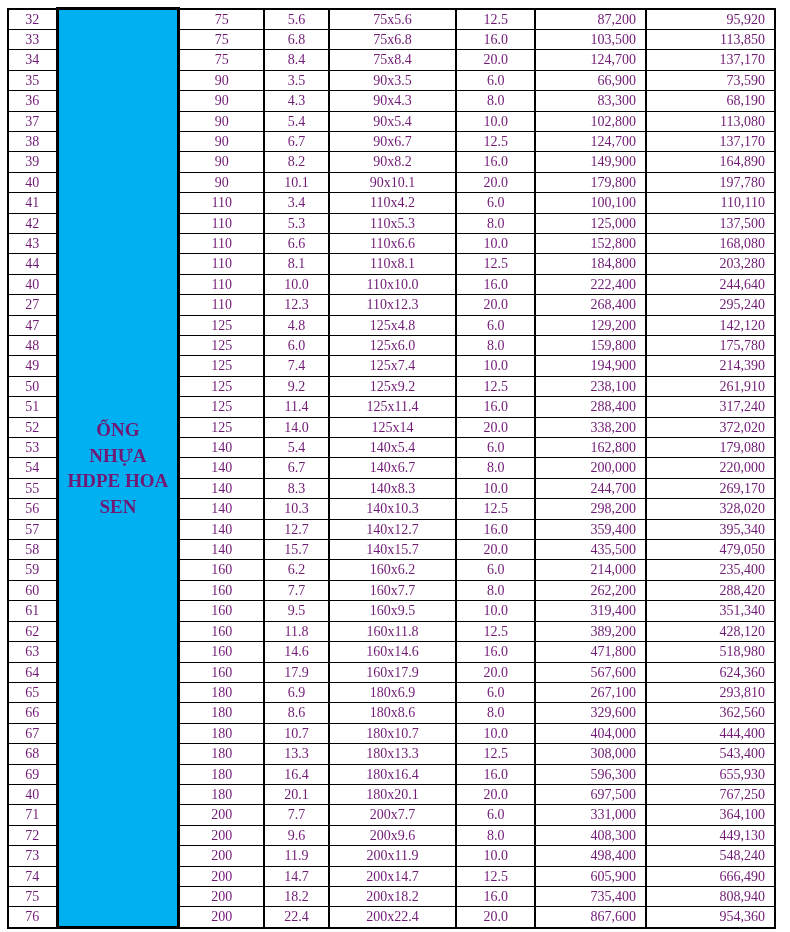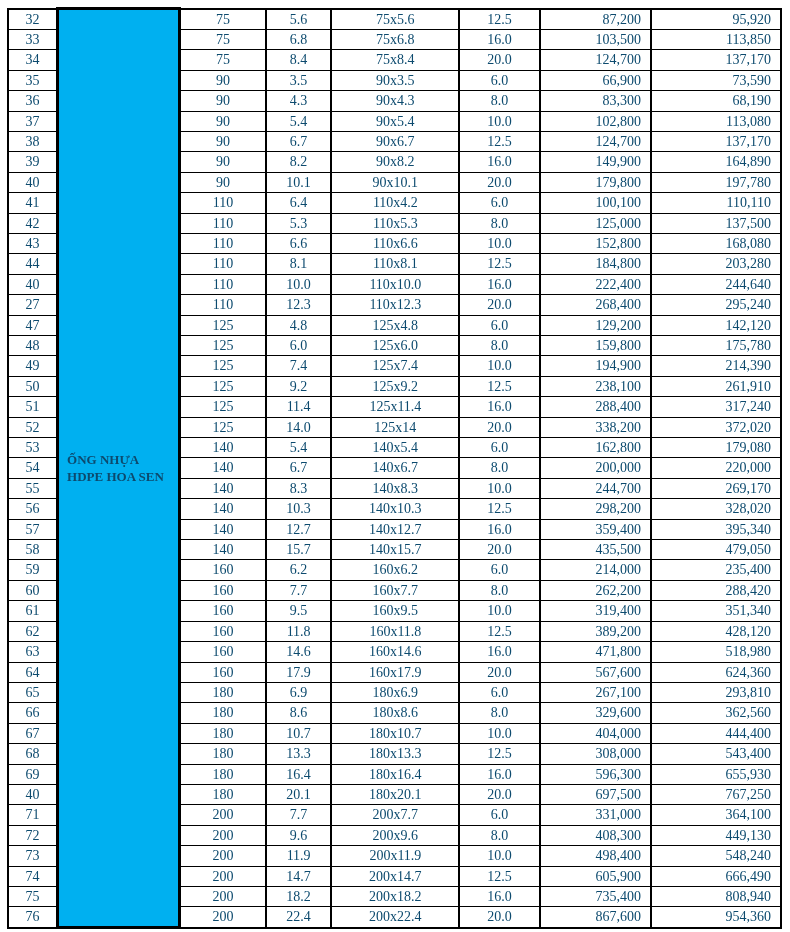--- a/index.html
+++ b/index.html
@@ -6,24 +6,24 @@
     margin: 0;
     padding: 0;
     background: #ffffff;
     width: 790px;
     height: 932px;
     overflow: hidden;
   }
   table.price-table {
     border-collapse: collapse;
     table-layout: fixed;
-    margin: 7px 8px 0 7px;
+    margin: 7px 14px 0 7px;
     font-family: "Liberation Serif", "DejaVu Serif", serif;
     font-size: 14px;
-    color: #0c4a6e;
+    color: #701a75;
     border: 2px solid #000000;
   }
   table.price-table td {
     border-top: 1px solid #000000;
     border-bottom: 1px solid #000000;
     border-left: 2px solid #000000;
     border-right: 2px solid #000000;
     height: 19.4px;
     line-height: 19.4px;
     padding: 0;
@@ -34,23 +34,23 @@
   }
   table.price-table td.c5,
   table.price-table td.c6 {
     text-align: right;
     padding-right: 9px;
   }
   table.price-table td.merged {
     background: var(--hl, #00B0F0);
     border: 3px solid #000000;
     font-weight: bold;
-    font-size: 13px;
+    font-size: 19px;
     line-height: 1.35;
-    text-align: left;
+    text-align: center;
     vertical-align: middle;
     padding: 0 8px;
     white-space: normal;
   }
 </style>
 </head>
 <body>
 
 <table class="price-table">
   <colgroup>
@@ -142,21 +142,21 @@
         <td class="c1">90</td>
         <td class="c2">10.1</td>
         <td class="c3">90x10.1</td>
         <td class="c4">20.0</td>
         <td class="c5">179,800</td>
         <td class="c6">197,780</td>
       </tr>
       <tr>
         <td class="c0">41</td>
         <td class="c1">110</td>
-        <td class="c2">6.4</td>
+        <td class="c2">3.4</td>
         <td class="c3">110x4.2</td>
         <td class="c4">6.0</td>
         <td class="c5">100,100</td>
         <td class="c6">110,110</td>
       </tr>
       <tr>
         <td class="c0">42</td>
         <td class="c1">110</td>
         <td class="c2">5.3</td>
         <td class="c3">110x5.3</td>

